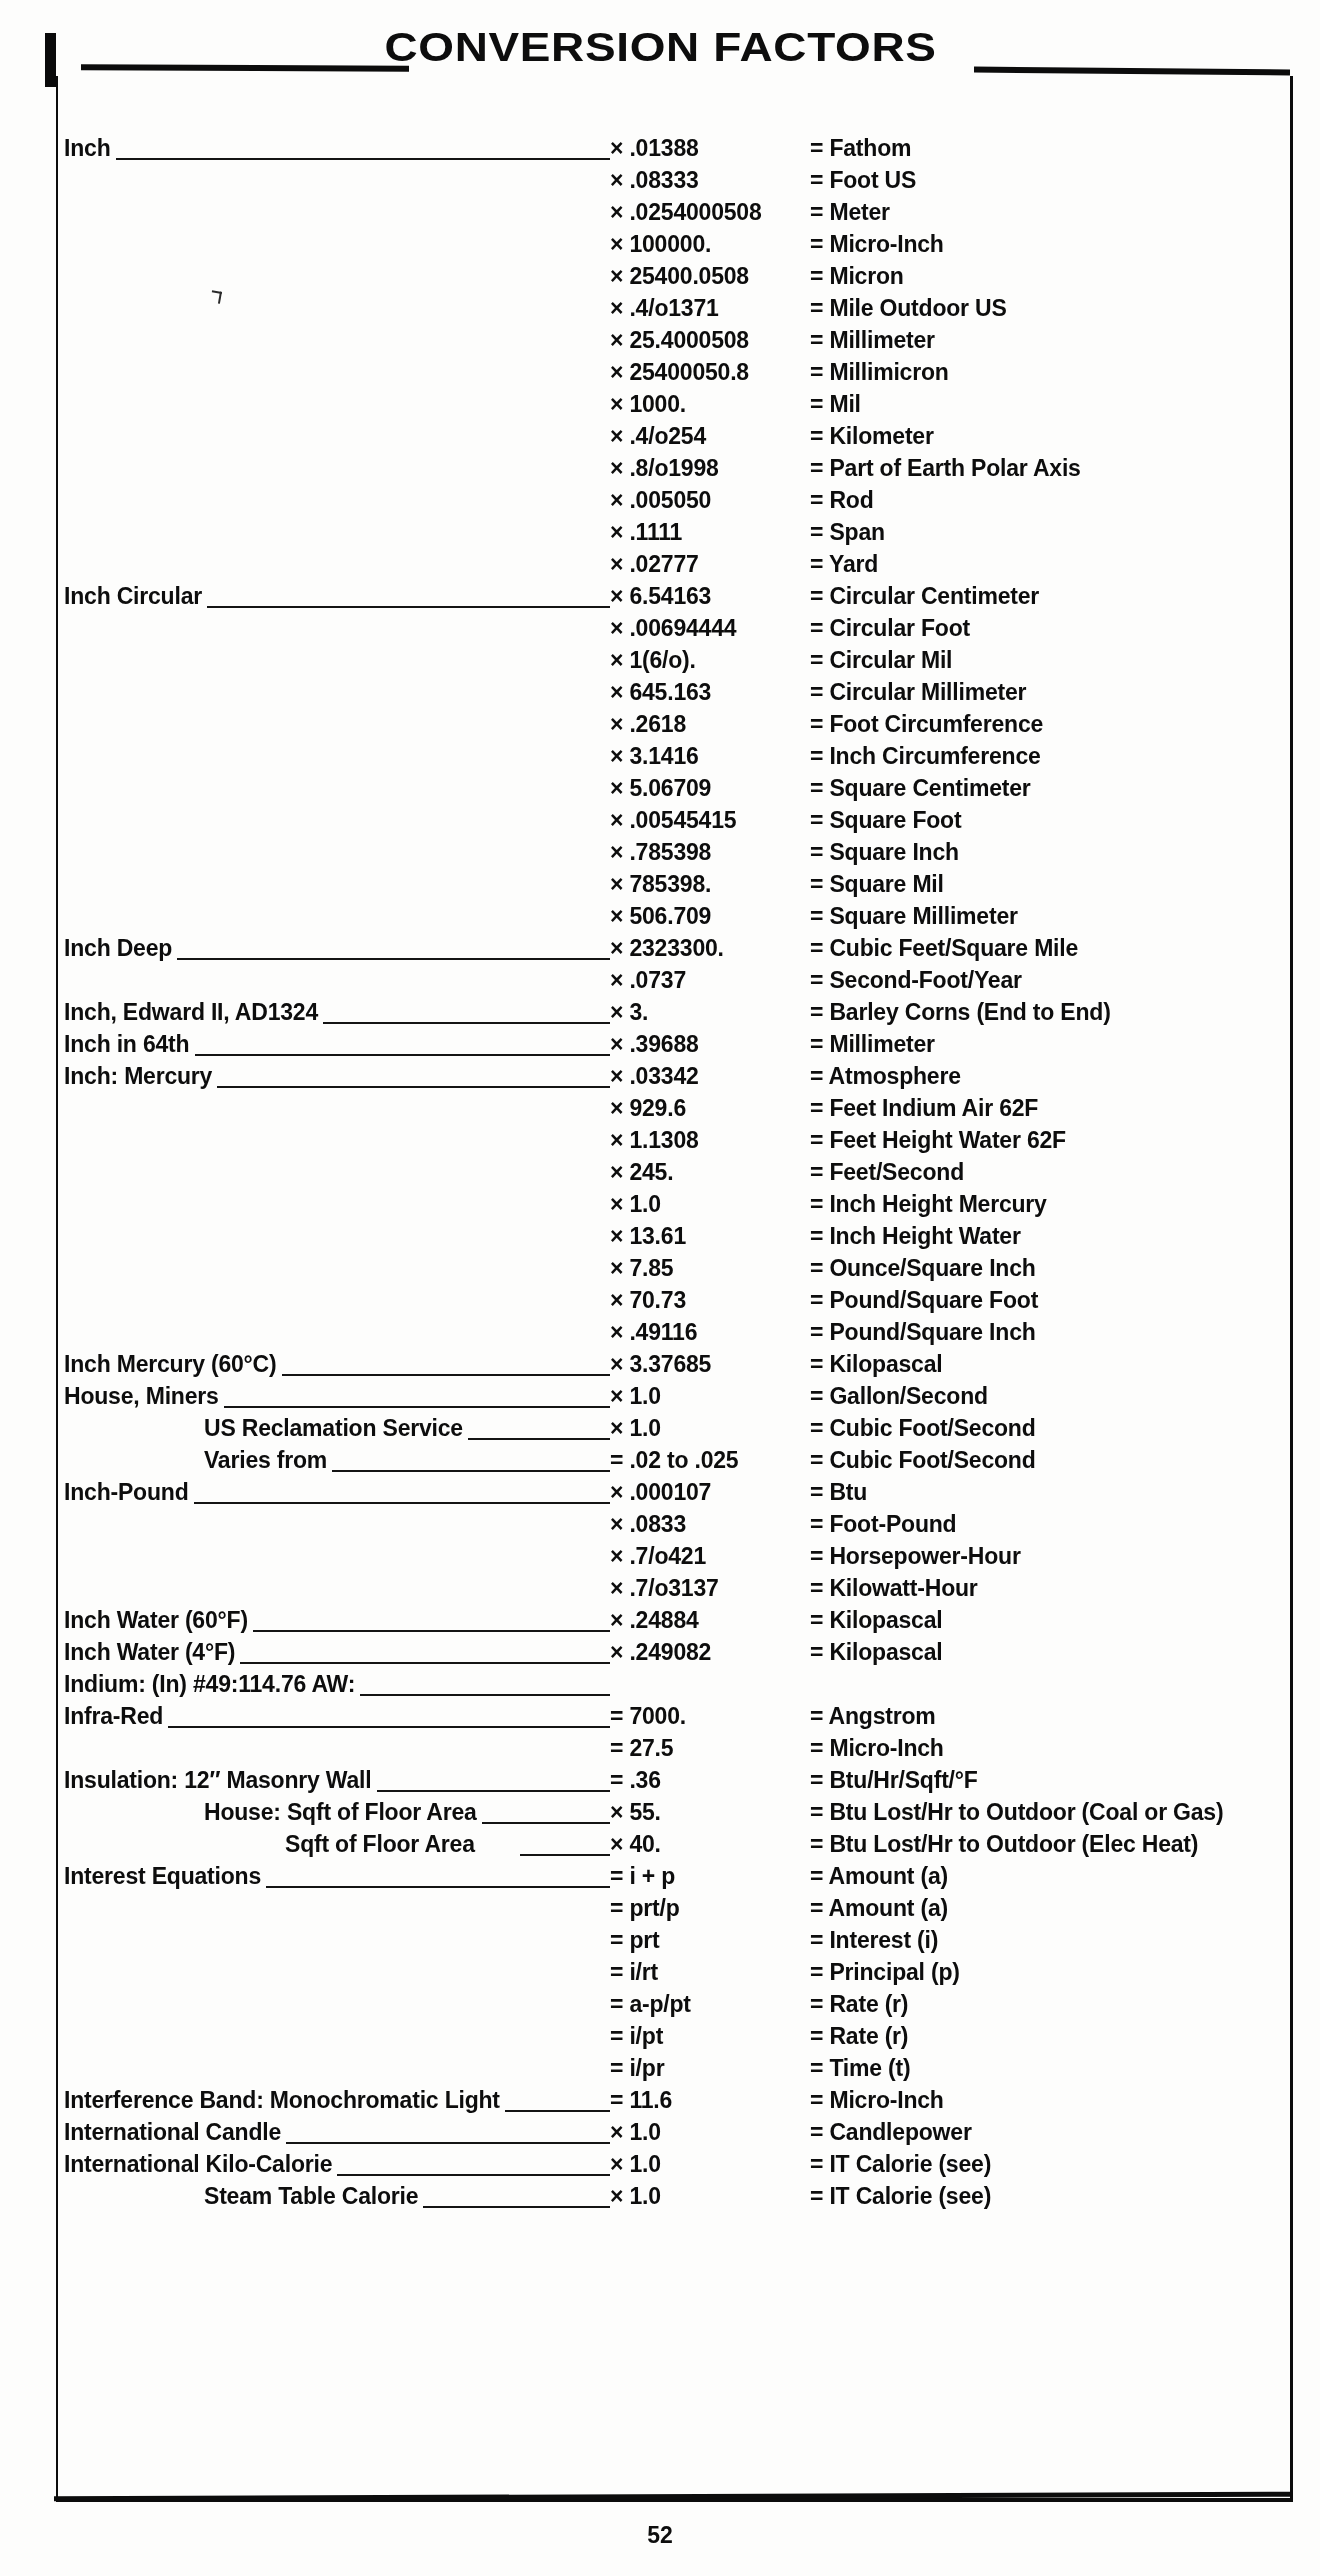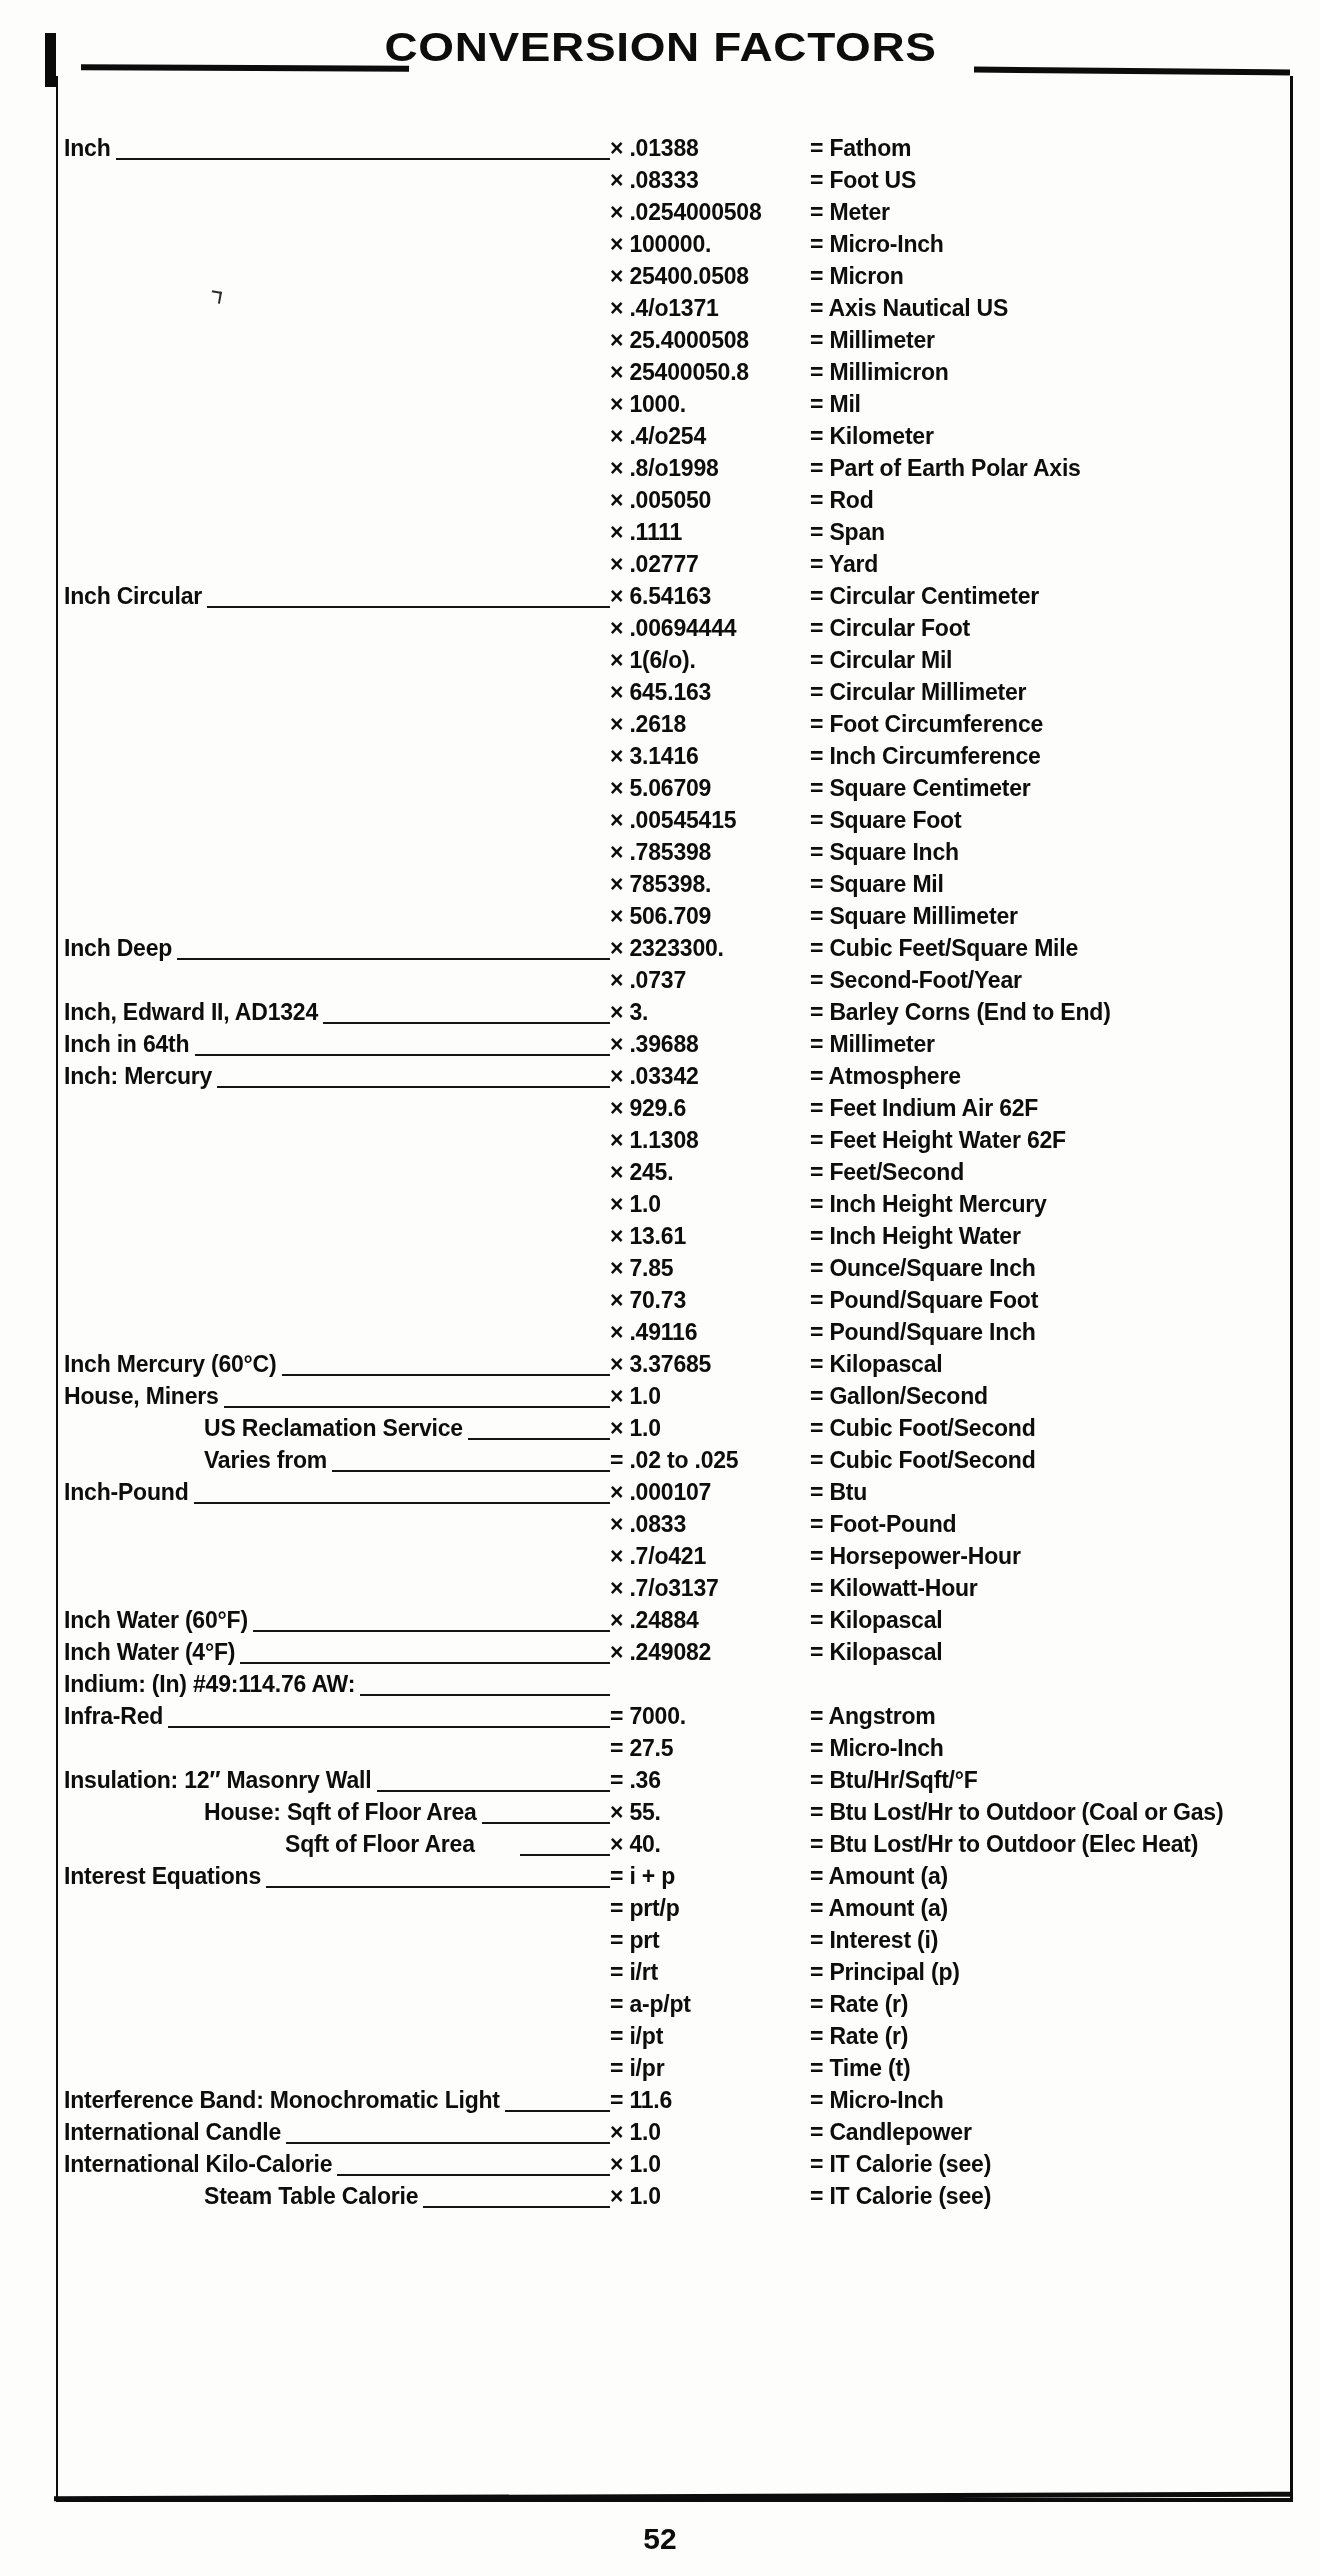--- a/index.html
+++ b/index.html
@@ -29,21 +29,21 @@
   .label-cell{width:546px;flex:none;display:flex;align-items:flex-end;min-width:0;}
   .row.indent-1 .label-cell{padding-left:140px;width:406px;}
   .row.indent-2 .label-cell{padding-left:221px;width:325px;gap:40px;}
   .label-text{white-space:nowrap;line-height:1;padding-bottom:4.5px;padding-right:3.8px;}
   .leader{flex:1;border-bottom:2.6px solid #141414;margin-bottom:3.8px;margin-left:1.3px;min-width:0;}
   .factor-cell{width:200px;flex:none;white-space:nowrap;line-height:1;padding-bottom:4.5px;}
   .unit-cell{flex:1;white-space:nowrap;line-height:1;padding-bottom:4.5px;}
   
   .stray-mark{position:absolute;left:211px;top:291px;width:8.3px;height:10.2px;
     border-top:2.6px solid #2a2a2a;border-right:2.6px solid #2a2a2a;transform:rotate(10deg);}
-  .page-number{position:absolute;left:0;right:0;top:2522px;text-align:center;font-size:30px;font-weight:bold;}
+  .page-number{position:absolute;left:0;right:0;top:2522px;text-align:center;font-size:23px;font-weight:bold;}
 </style>
 </head>
 <body>
 
 <div class="page">
 
   <div class="title-bar-left"></div>
   <div class="rule rule-left"></div>
   <div class="rule rule-right"></div>
   <div class="page-title">
@@ -95,21 +95,21 @@
     </div>
     <div class="factor-cell">× 25400.0508</div>
     <div class="unit-cell">= Micron</div>
   </div>
       <div class="row">
     <div class="label-cell">
       <span class="label-text"></span>
 
     </div>
     <div class="factor-cell">× .4/o1371</div>
-    <div class="unit-cell">= Axis Nautical US</div>
+    <div class="unit-cell">= Mile Outdoor US</div>
   </div>
       <div class="row">
     <div class="label-cell">
       <span class="label-text"></span>
 
     </div>
     <div class="factor-cell">× 25.4000508</div>
     <div class="unit-cell">= Millimeter</div>
   </div>
       <div class="row">

